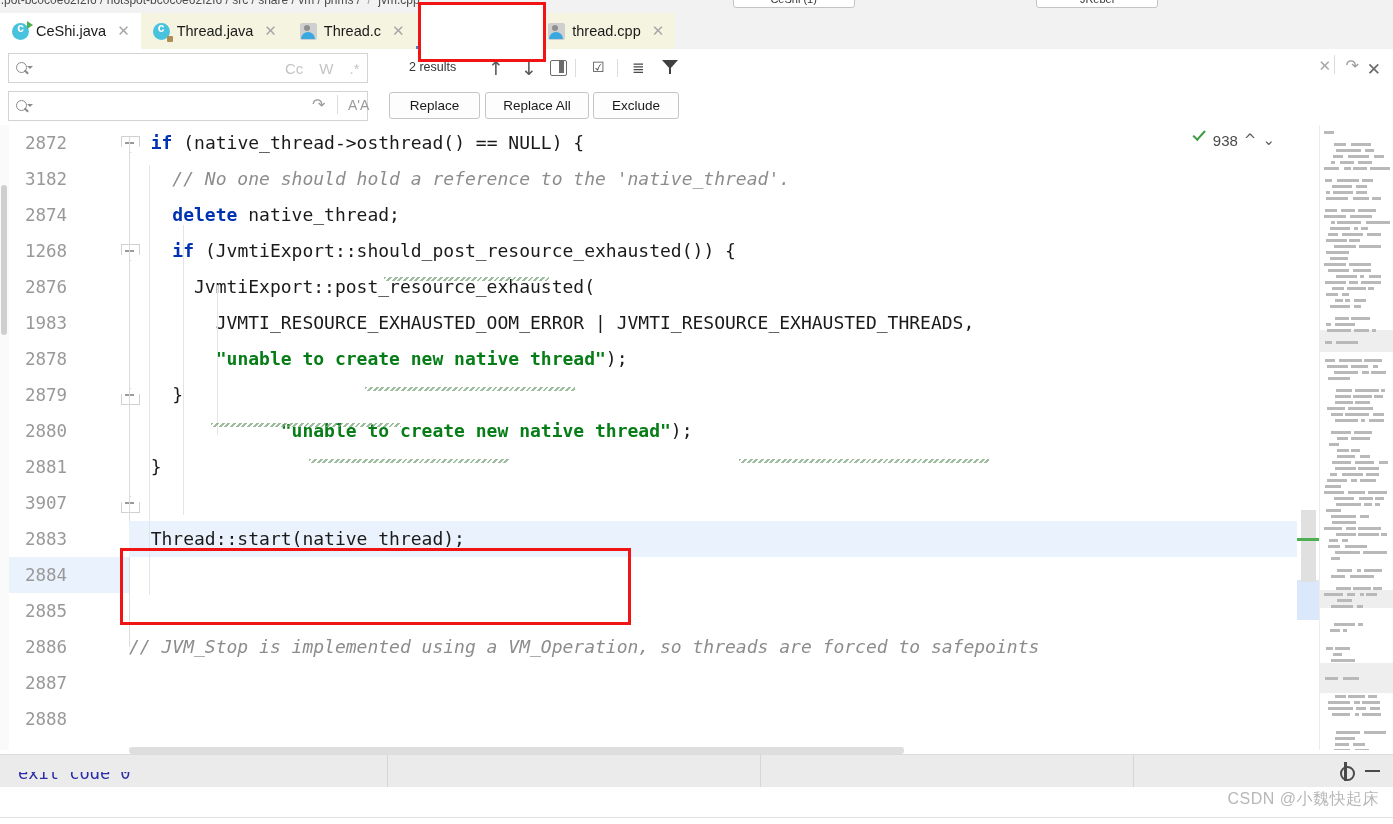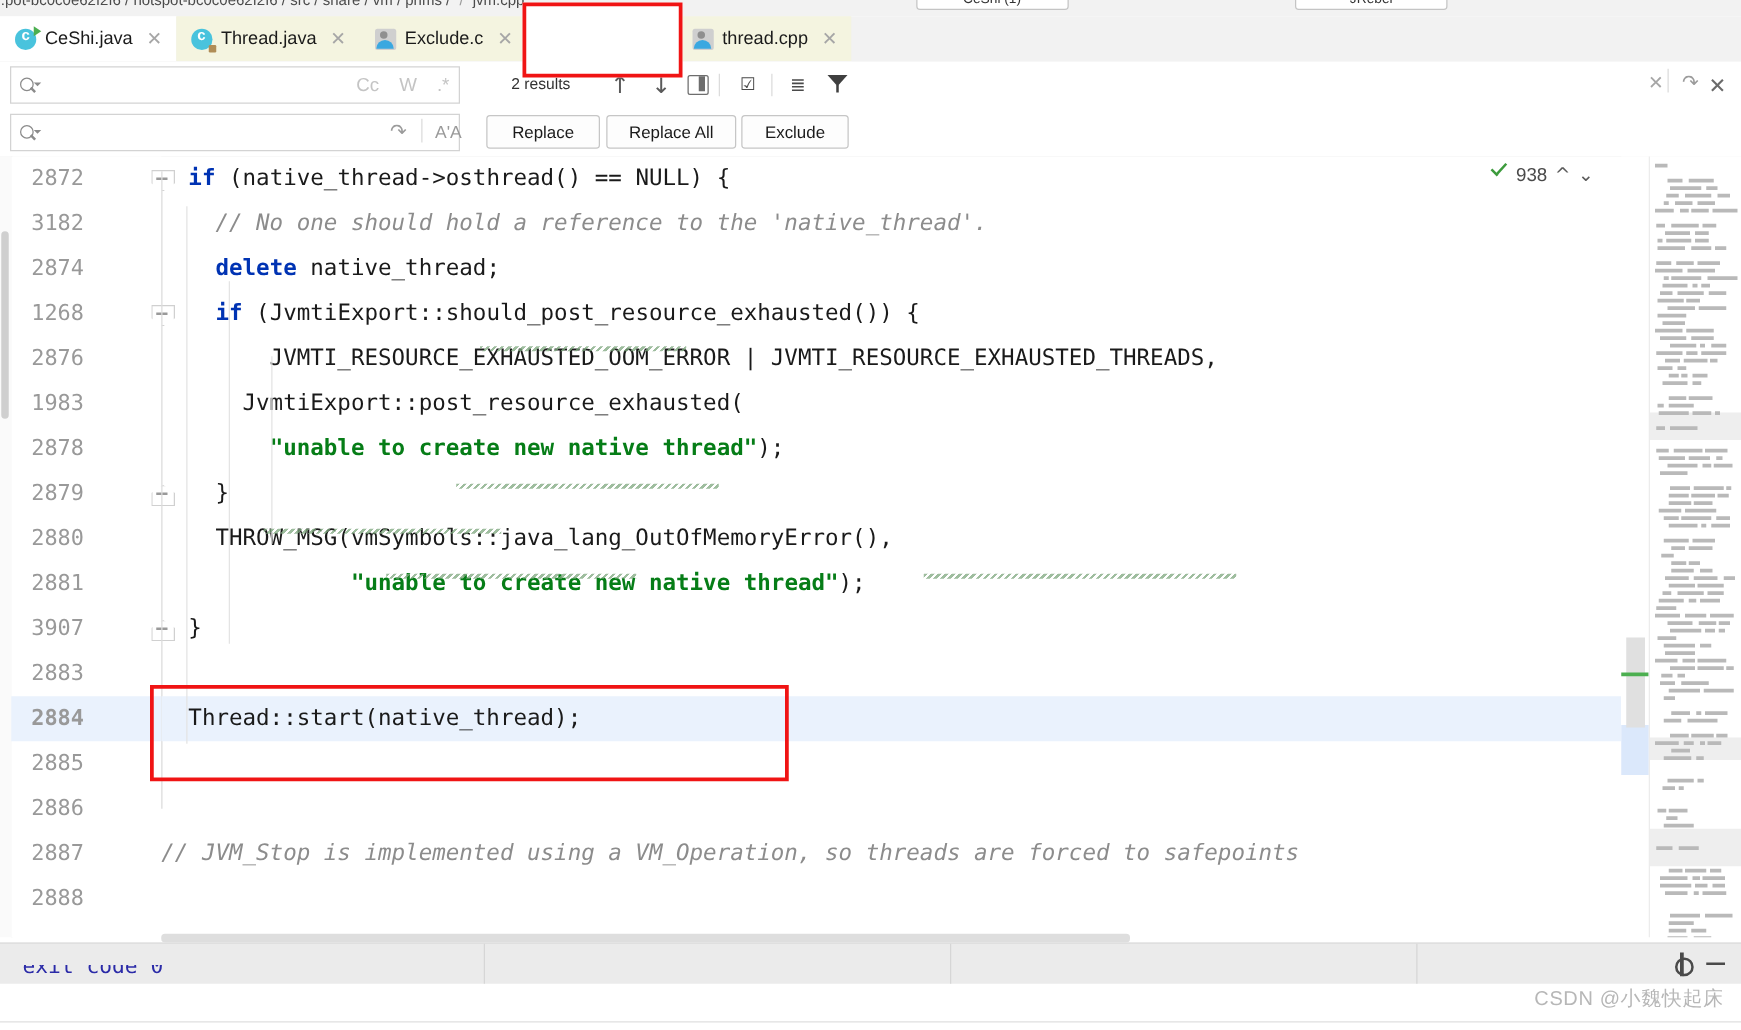--- a/index.html
+++ b/index.html
@@ -340,21 +340,21 @@
     </div>
     <div class="tab inactive">
       <span class="ficon ico-java">
           <i class="lock"></i>
         </span>
       <span>Thread.java</span>
       <span class="close">✕</span>
     </div>
     <div class="tab inactive">
       <span class="ficon ico-cpp"></span>
-      <span>Exclude.c</span>
+      <span>Thread.c</span>
       <span class="close">✕</span>
     </div>
     <div class="tab active">
       <span class="ficon ico-cpp"></span>
       <span>jvm.cpp</span>
       <span class="close">✕</span>
     </div>
     <div class="tab inactive">
       <span class="ficon ico-cpp"></span>
       <span>thread.cpp</span>
@@ -458,21 +458,21 @@
           <span class="gnum" style="line-height: 36px;">3907</span>
           <span class="fold up" style="top: 11px;">
             <i class="shape"></i>
             <i class="minus"></i>
           </span>
         </div>
         <div class="grow">
           <span class="gnum" style="line-height: 36px;">2883</span>
         </div>
         <div class="grow cur">
-          <span class="gnum" style="line-height: 36px; font-weight: bold;">2884</span>
+          <span class="gnum" style="line-height: 36px;">2884</span>
         </div>
         <div class="grow">
           <span class="gnum" style="line-height: 36px;">2885</span>
         </div>
         <div class="grow">
           <span class="gnum" style="line-height: 36px;">2886</span>
         </div>
         <div class="grow">
           <span class="gnum" style="line-height: 36px;">2887</span>
         </div>
@@ -480,25 +480,24 @@
           <span class="gnum" style="line-height: 36px;">2888</span>
         </div>
         <div class="foldline" style="top: 12px; height: 510px;"></div>
       </div>
 
     <div class="codearea" id="codearea">
         <div class="row"><span class="pln">  </span><span class="kw">if</span><span class="pln"> (native_thread-&gt;osthread() == NULL) {</span></div>
         <div class="row"><span class="cmt">    // No one should hold a reference to the 'native_thread'.</span></div>
         <div class="row"><span class="pln">    </span><span class="kw">delete</span><span class="pln"> native_thread;</span></div>
         <div class="row"><span class="pln">    </span><span class="kw">if</span><span class="pln"> (JvmtiExport::should_post_resource_exhausted()) {</span></div>
+        <div class="row"><span class="pln">      JvmtiExport::post_resource_exhausted(</span></div>
         <div class="row"><span class="pln">        JVMTI_RESOURCE_EXHAUSTED_OOM_ERROR | JVMTI_RESOURCE_EXHAUSTED_THREADS,</span></div>
-        <div class="row"><span class="pln">      JvmtiExport::post_resource_exhausted(</span></div>
         <div class="row"><span class="pln">        </span><span class="str">"unable to create new native thread"</span><span class="pln">);</span></div>
         <div class="row"><span class="pln">    }</span></div>
-        <div class="row"><span class="pln">    THROW_MSG(vmSymbols::java_lang_OutOfMemoryError(),</span></div>
         <div class="row"><span class="pln">              </span><span class="str">"unable to create new native thread"</span><span class="pln">);</span></div>
         <div class="row"><span class="pln">  }</span></div>
         <div class="row"><span class="pln"></span></div>
         <div class="row cur"><span class="pln">  Thread::start(native_thread);</span></div>
         <div class="row"><span class="pln"></span></div>
         <div class="row"><span class="pln"></span></div>
         <div class="row"><span class="cmt">// JVM_Stop is implemented using a VM_Operation, so threads are forced to safepoints</span></div>
         <div class="indentline" style="left: 20px; top: 40px; height: 430px;"></div>
         <div class="indentline" style="left: 54px; top: 100px; height: 290px;"></div>
         <div class="indentline" style="left: 88px; top: 160px; height: 150px;"></div>

